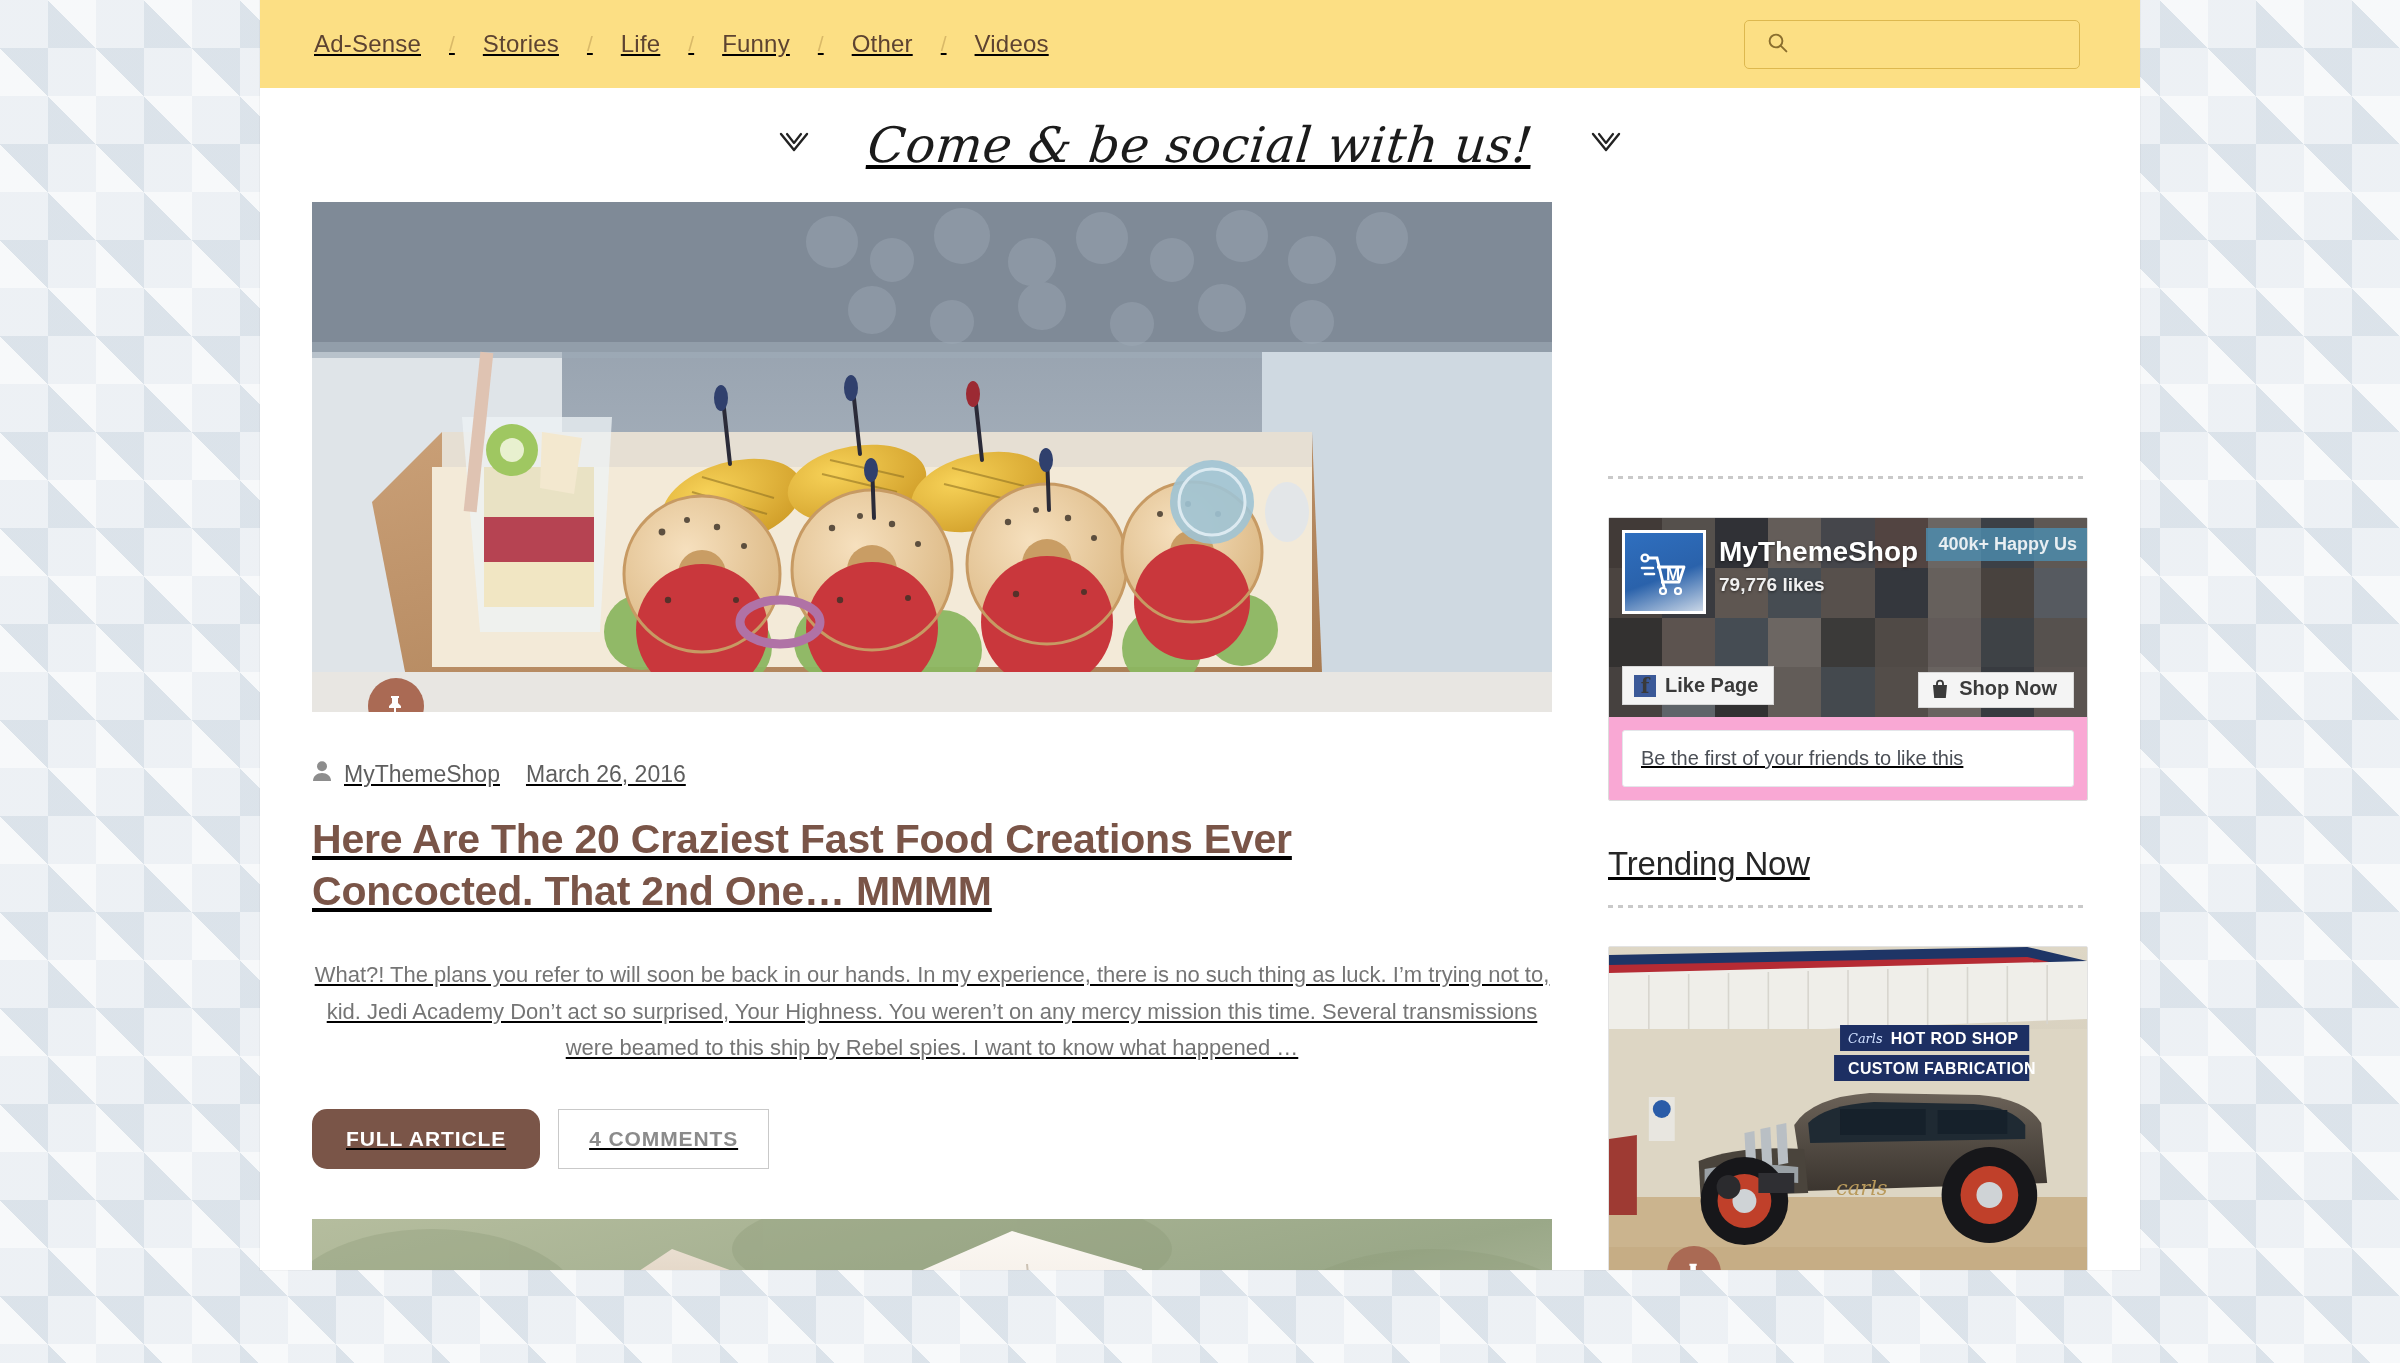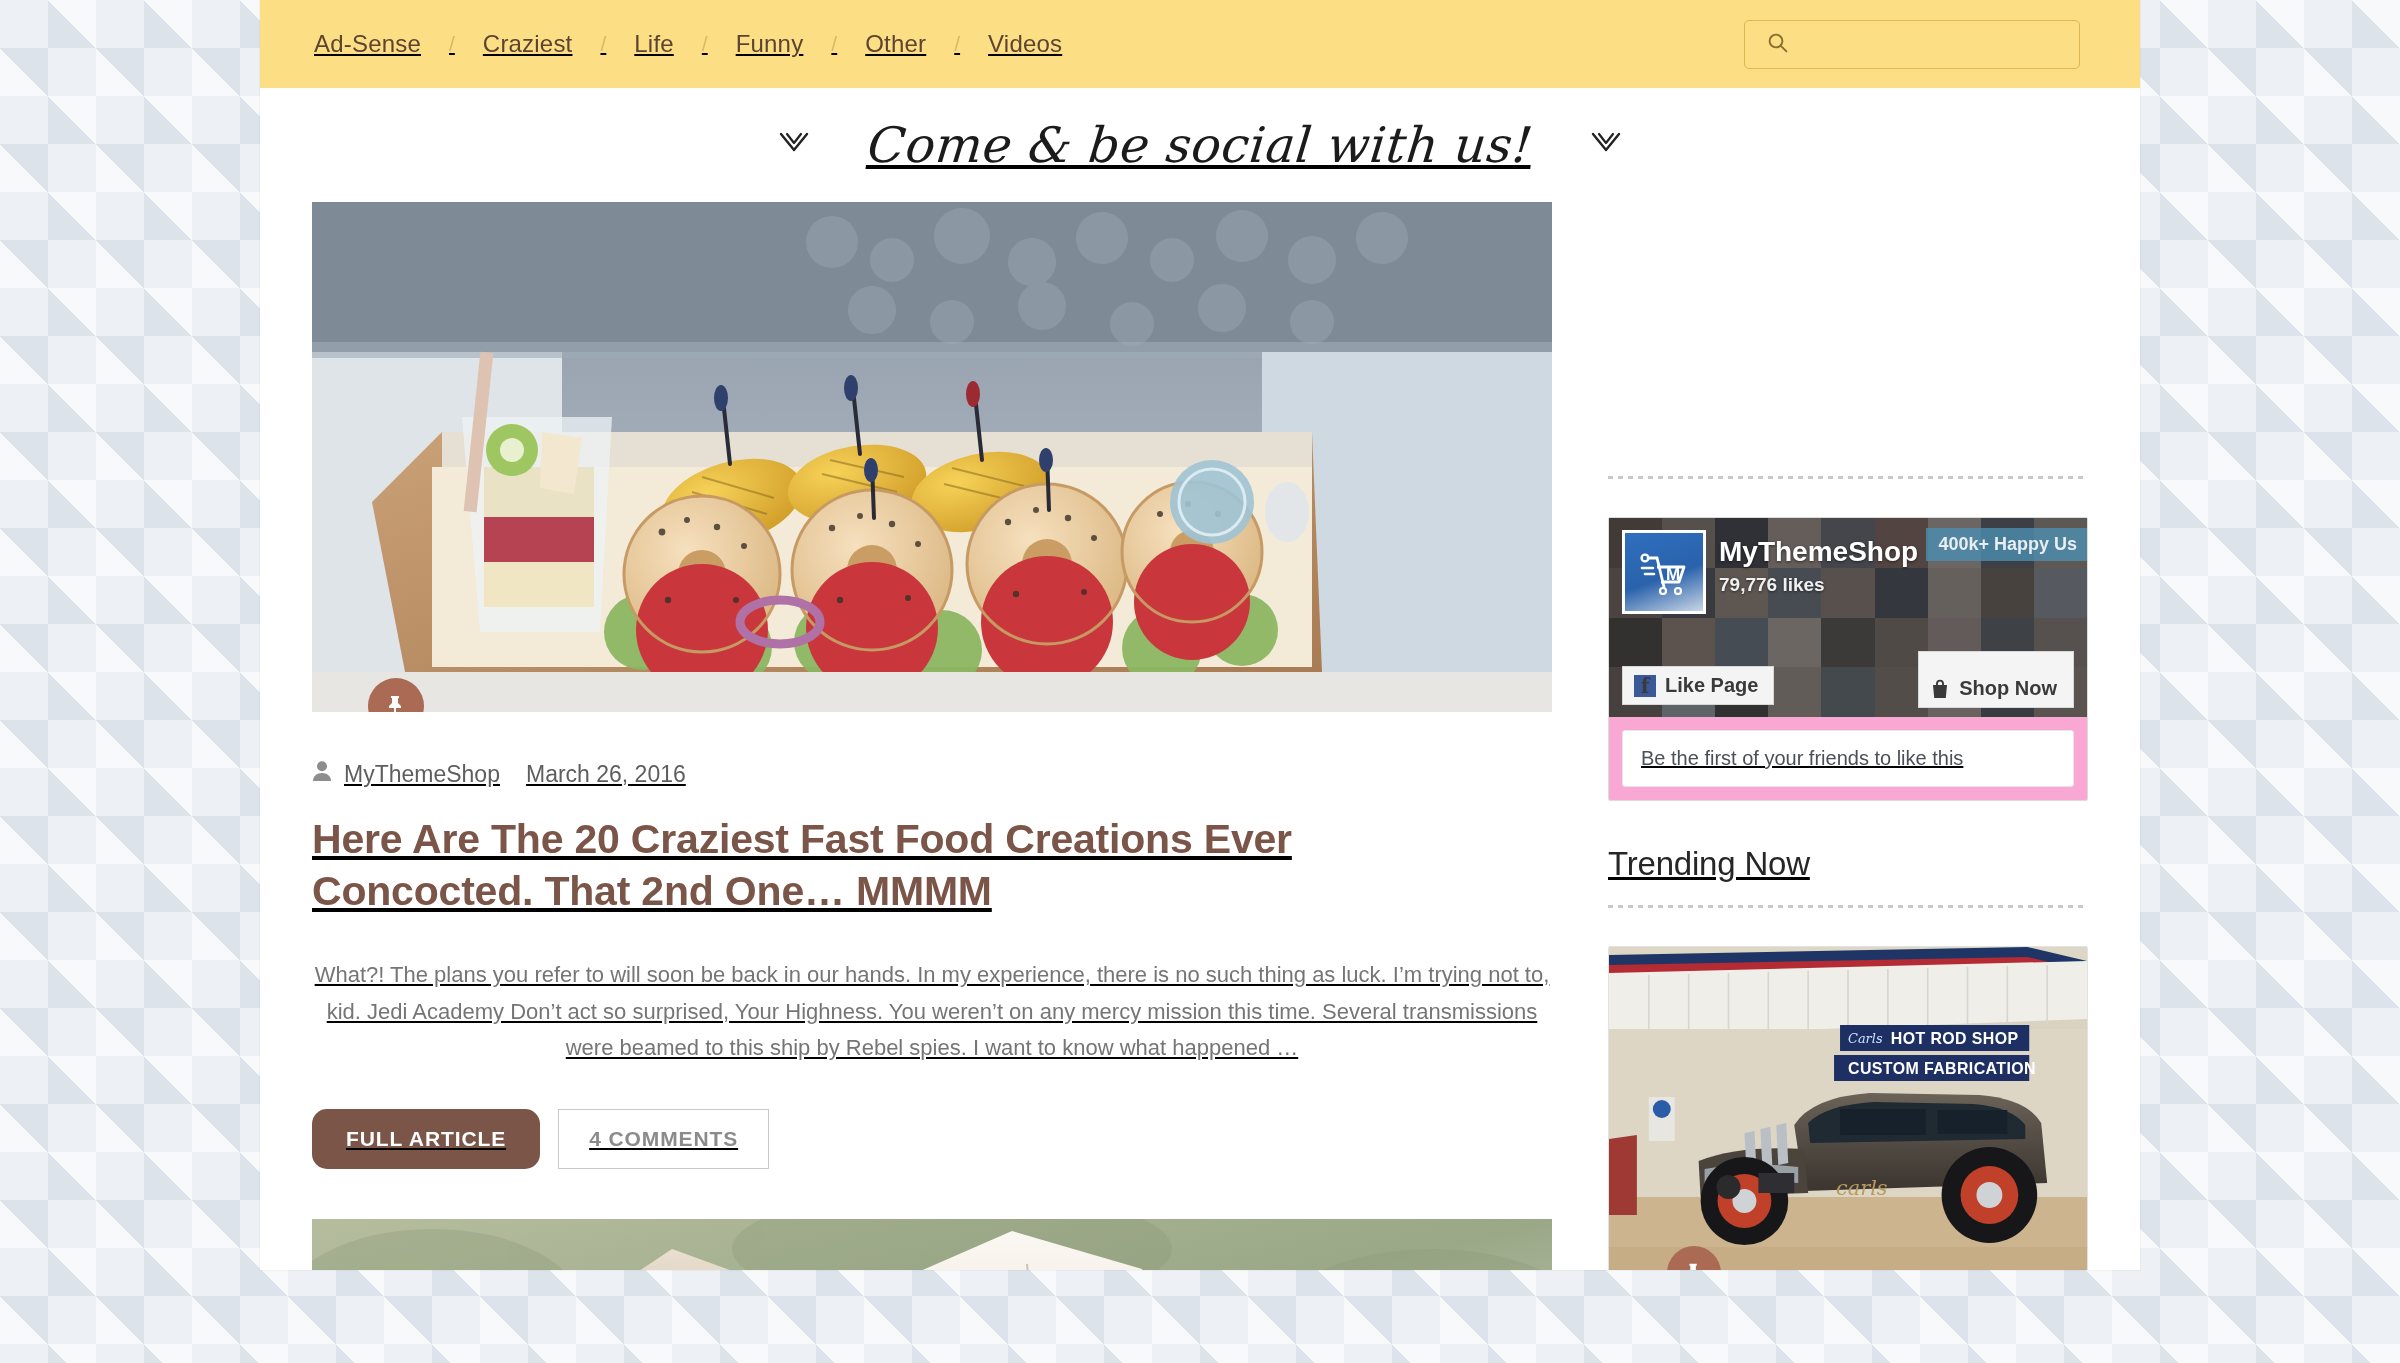--- a/index.html
+++ b/index.html
@@ -288,21 +288,21 @@
   .fb-f {
     width: 22px; height: 22px; background: #3b5998;
     color: #fff; font-weight: 700; font-size: 17px;
     display: flex; align-items: center; justify-content: center;
     font-family: "DejaVu Serif", serif;
   }
   .fb-shop-btn {
     position: absolute; right: 13px; bottom: 9px;
     background: #f4f4f4; border: 1px solid #d8d8d8;
     display: flex; align-items: center; gap: 9px;
-    padding: 25px 16px 7px 11px; cursor: pointer;
+    padding: 4px 16px 7px 11px; cursor: pointer;
   }
   .fb-shop-btn span { color: #3a3a3a; font-size: 20px; font-weight: 700; }
   .fb-footer {
     background: #f9a8d4;
     padding: 13px 13px;
   }
   .fb-footer-inner {
     background: #ffffff;
     border: 1px solid #e4e6ea;
     border-radius: 3px;
@@ -336,21 +336,21 @@
 </style>
 </head>
 <body>
 
 <div class="page-wrap">
 
   <nav class="topnav">
     <ul class="nav-list">
       <li class="nav-item">Ad-Sense</li>
       <li class="nav-sep">/</li>
-      <li class="nav-item">Craziest</li>
+      <li class="nav-item">Stories</li>
       <li class="nav-sep">/</li>
       <li class="nav-item">Life</li>
       <li class="nav-sep">/</li>
       <li class="nav-item">Funny</li>
       <li class="nav-sep">/</li>
       <li class="nav-item">Other</li>
       <li class="nav-sep">/</li>
       <li class="nav-item">Videos</li>
     </ul>
 

